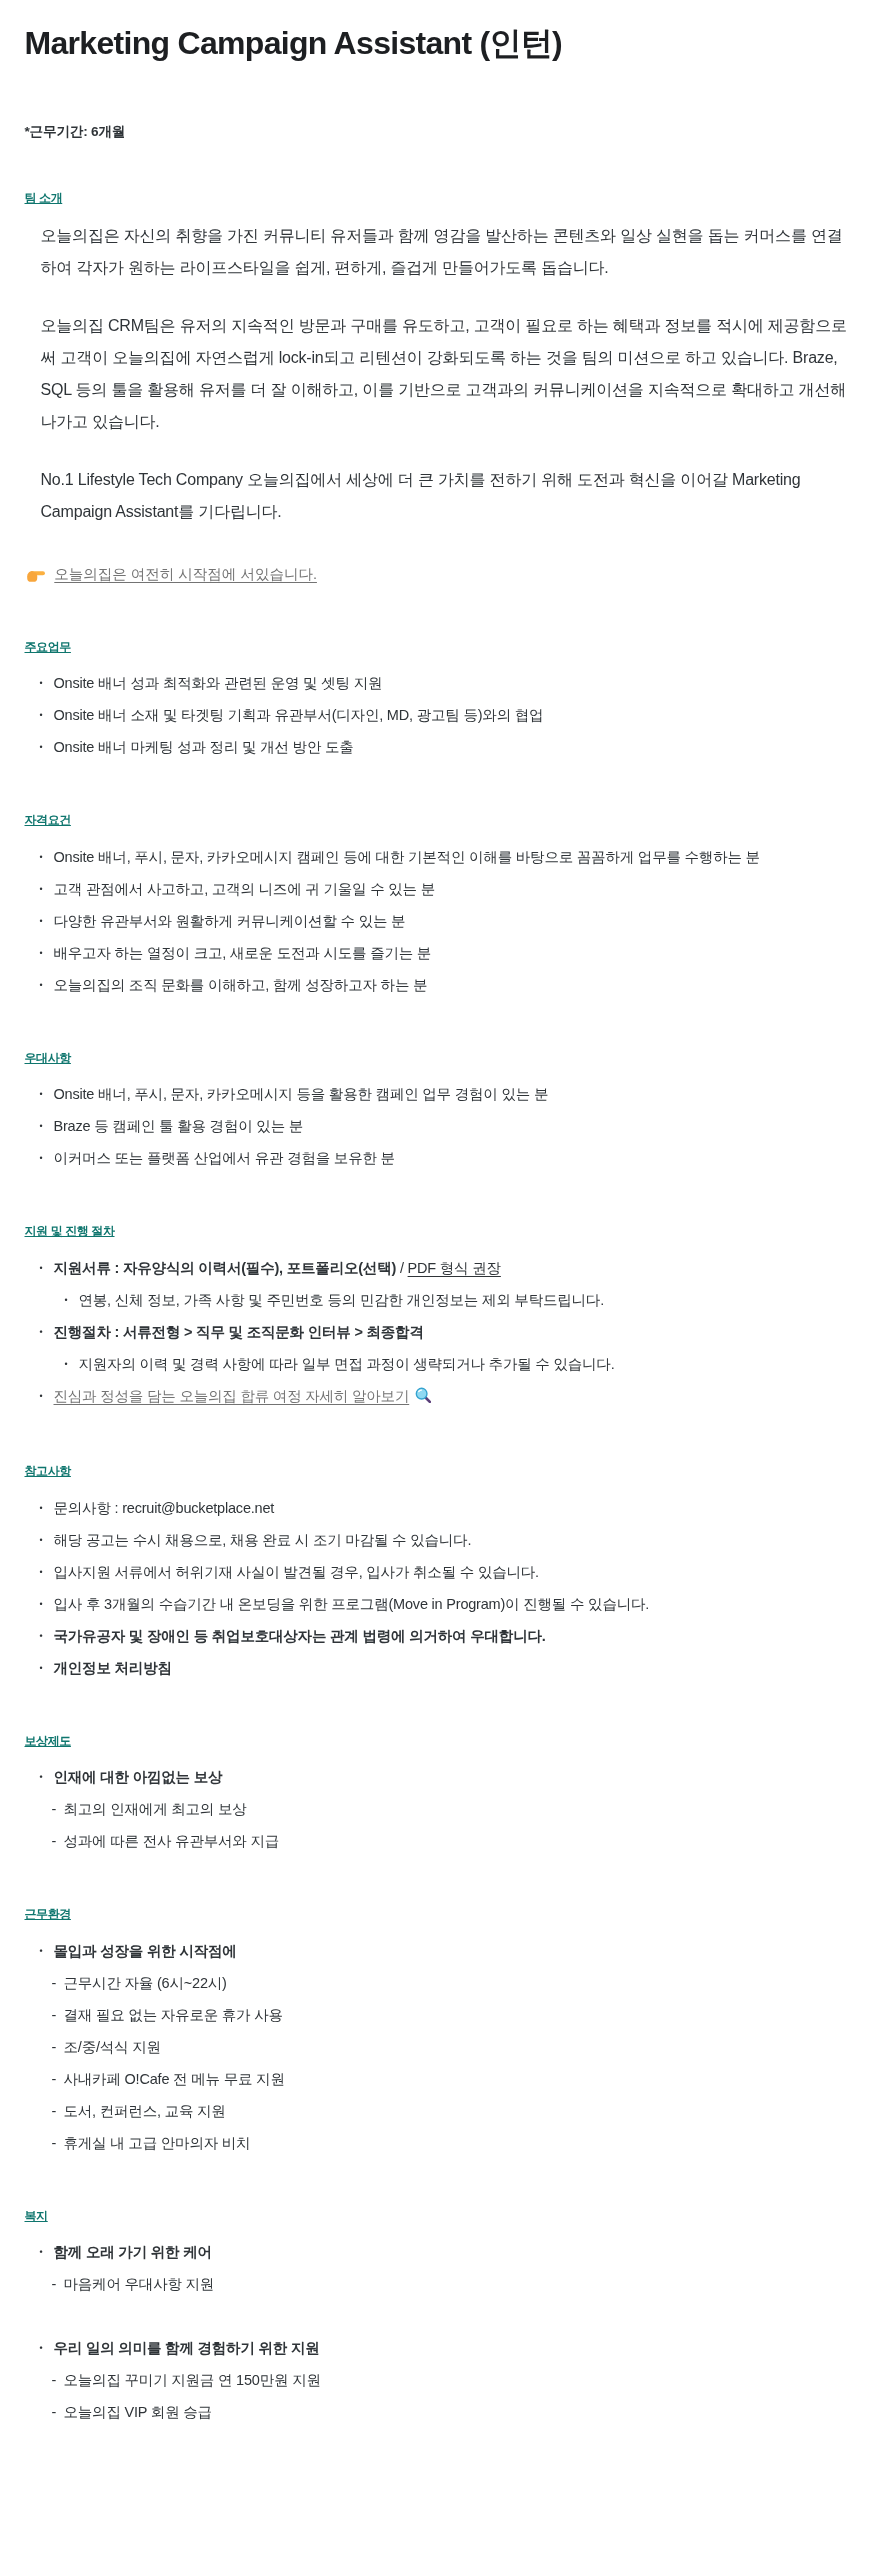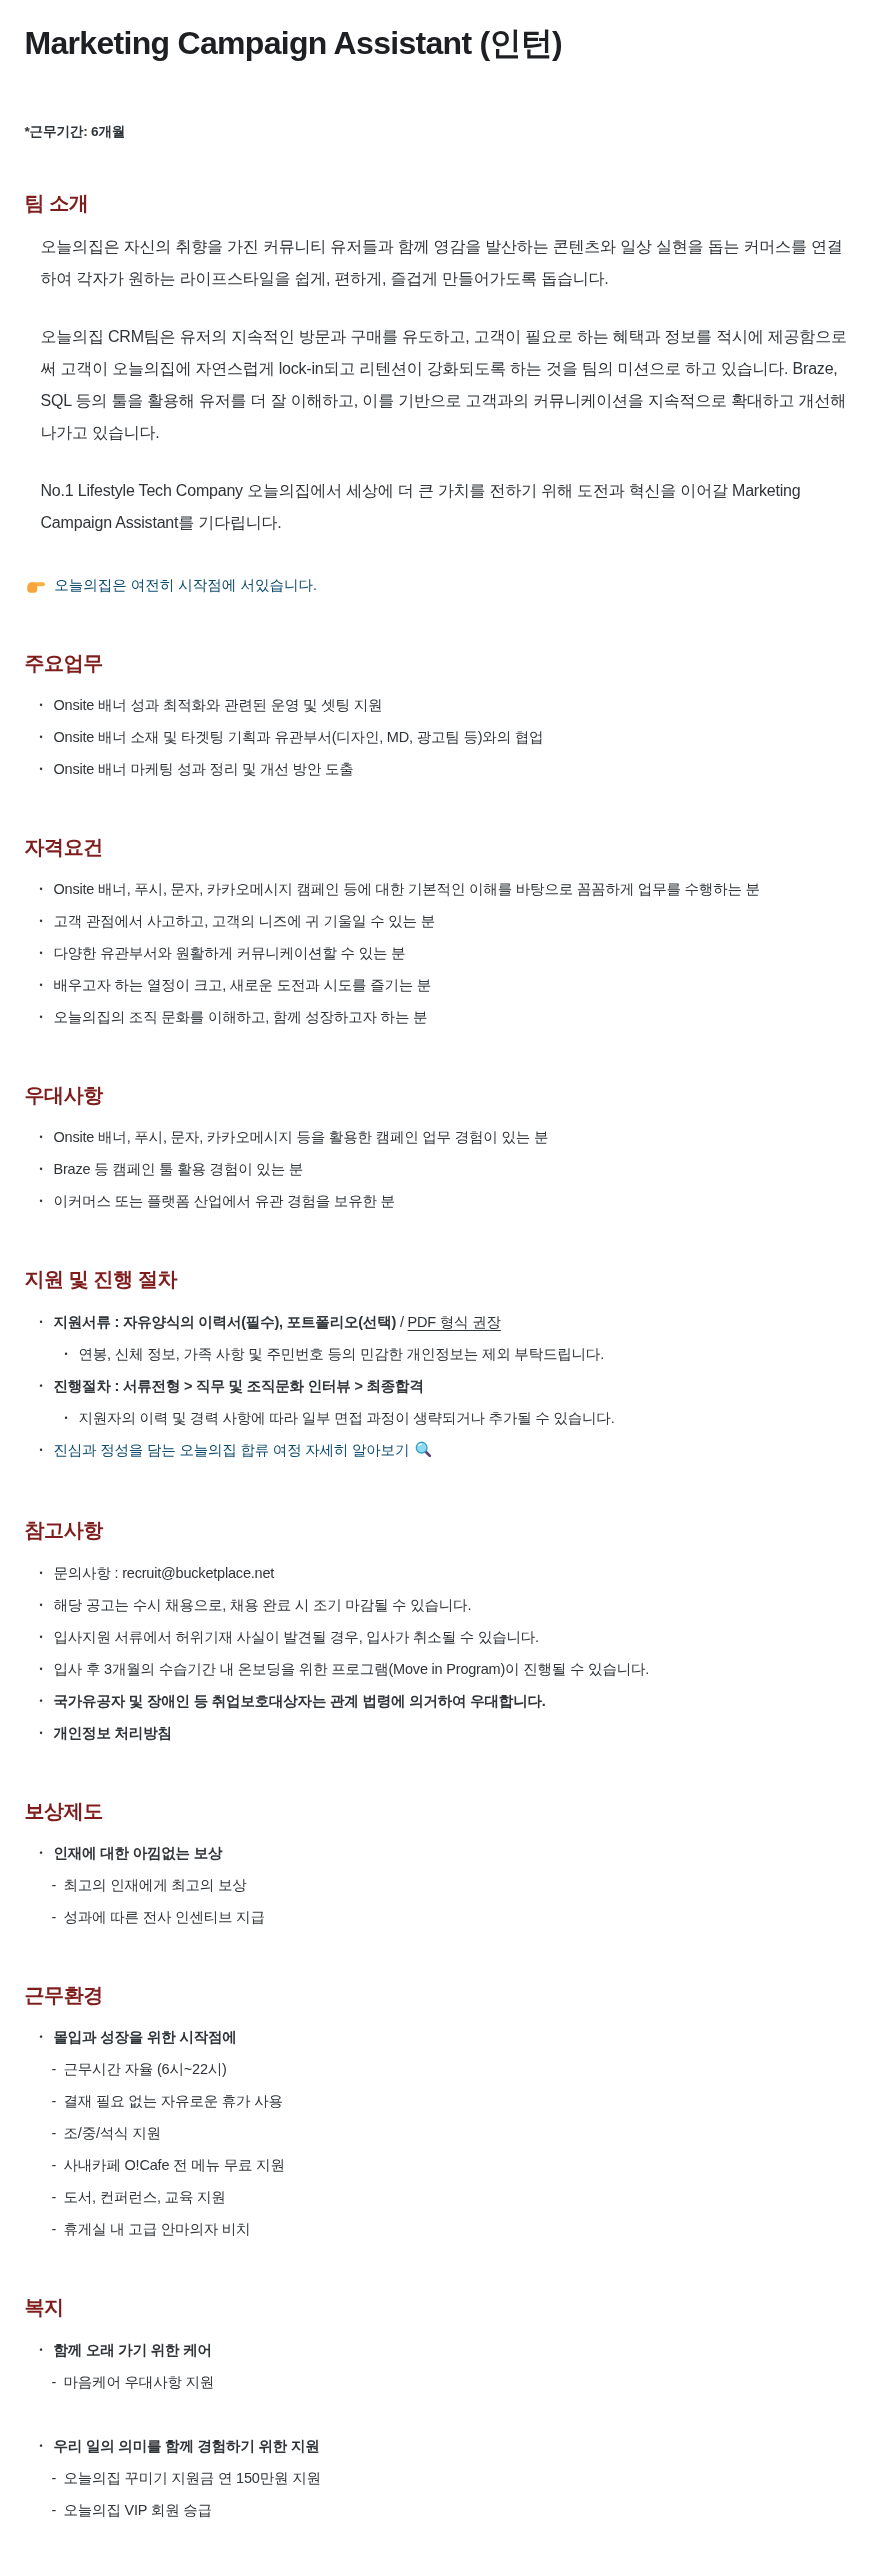--- a/index.html
+++ b/index.html
@@ -22,45 +22,47 @@
     line-height: 1.3;
     color: #1d1f22;
   }
   .work-period {
     margin: 58px 0 0;
     font-size: 13.6px;
     font-weight: 700;
     letter-spacing: -0.2px;
   }
   h2.section-heading {
-    font-size: 20px;
+    font-size: 12px;
     font-weight: 700;
     letter-spacing: -0.4px;
     margin: 49px 0 0;
     line-height: 1.35;
-    color: #7f1d1d;
+    color: #0f766e;
+    text-decoration: underline;
   }
   p.body-para {
     font-size: 16px;
     line-height: 32px;
     letter-spacing: -0.2px;
     margin: 14px 16px 0;
   }
   p.body-para + p.body-para { margin-top: 26px; }
   .link-line {
     margin: 30px 0 0;
     font-size: 14.5px;
     line-height: 32px;
     display: flex;
     align-items: center;
     gap: 8.8px;
   }
   .hand-icon-wrap { display: inline-flex; width: 21px; height: 21px; flex: 0 0 auto; }
   a.blue-link {
-    color: #0c4a6e;
+    color: #737373;
+    text-decoration: underline;
     text-underline-offset: 2.6px;
     cursor: pointer;
   }
   .list { margin: 12.3px 0 0; }
   .li {
     position: relative;
     font-size: 14.5px;
     line-height: 32px;
     letter-spacing: -0.2px;
     padding-left: 29px;
@@ -200,21 +202,21 @@
       </div>
     </div>
   </section>
 
   <section>
     <h2 class="section-heading">보상제도</h2>
     <div class="list">
       <div class="group">
         <div class="li l1 bold-item">인재에 대한 아낌없는 보상</div>
         <div class="li dash">최고의 인재에게 최고의 보상</div>
-        <div class="li dash">성과에 따른 전사 인센티브 지급</div>
+        <div class="li dash">성과에 따른 전사 유관부서와 지급</div>
       </div>
     </div>
   </section>
 
   <section>
     <h2 class="section-heading">근무환경</h2>
     <div class="list">
       <div class="group">
         <div class="li l1 bold-item">몰입과 성장을 위한 시작점에</div>
         <div class="li dash">근무시간 자율 (6시~22시)</div>

